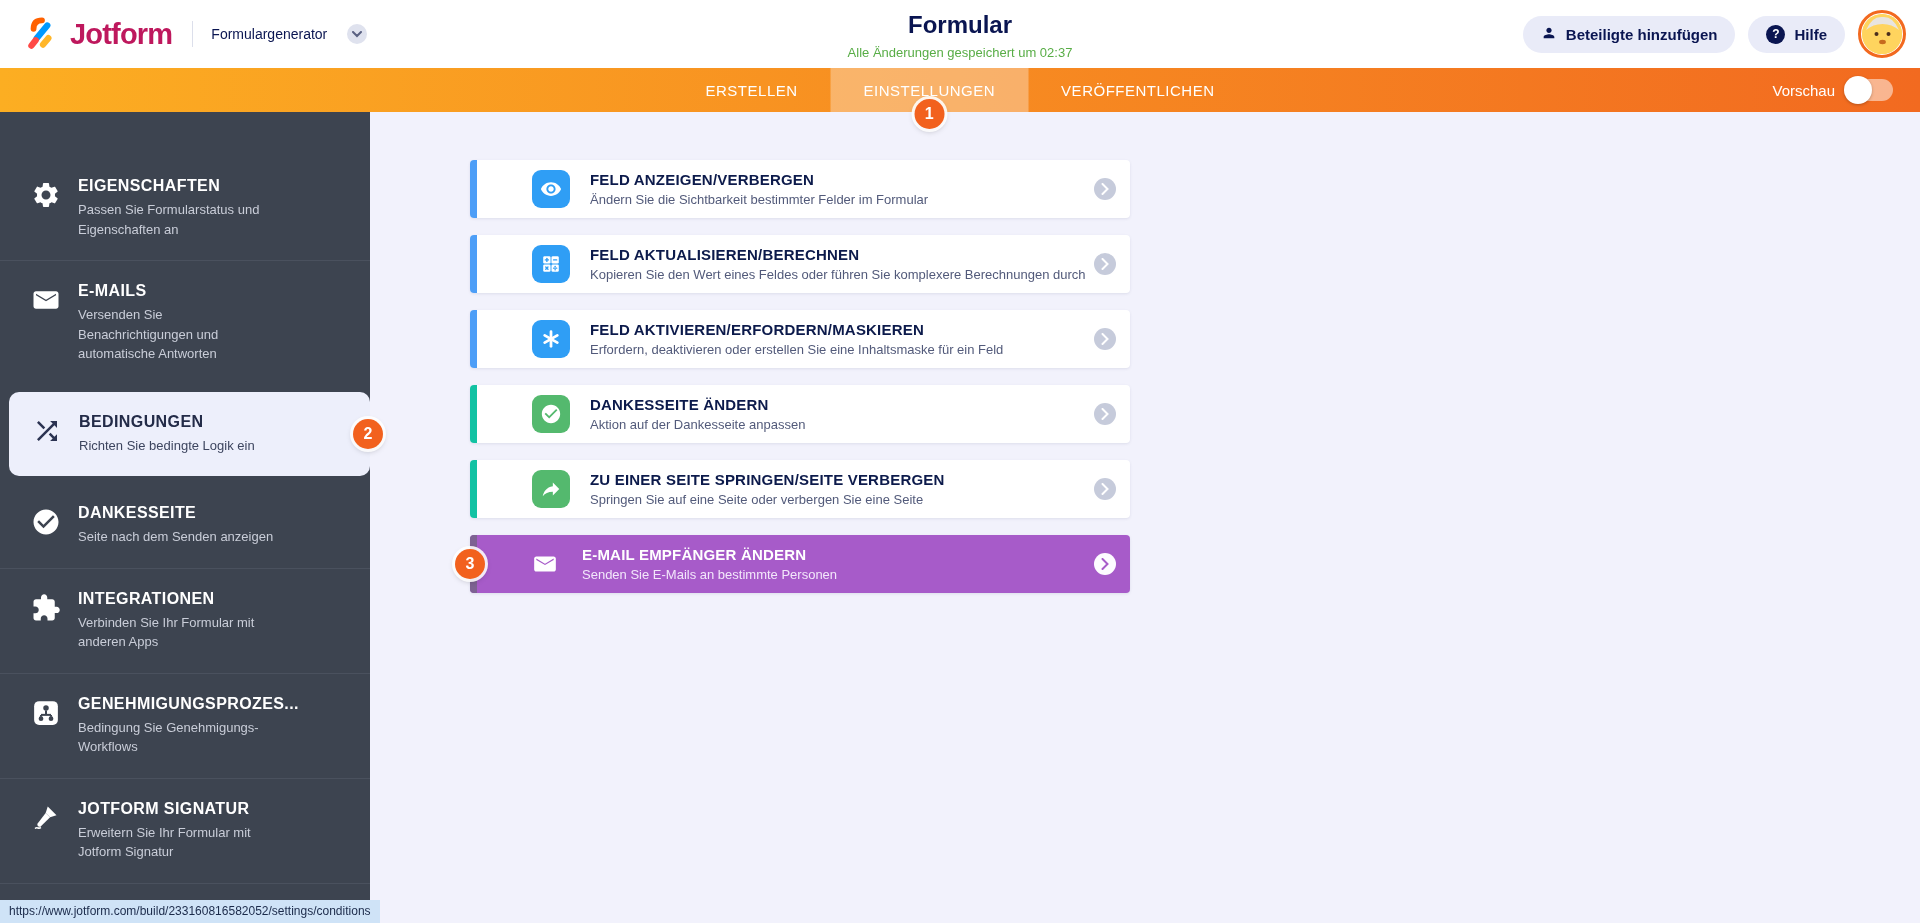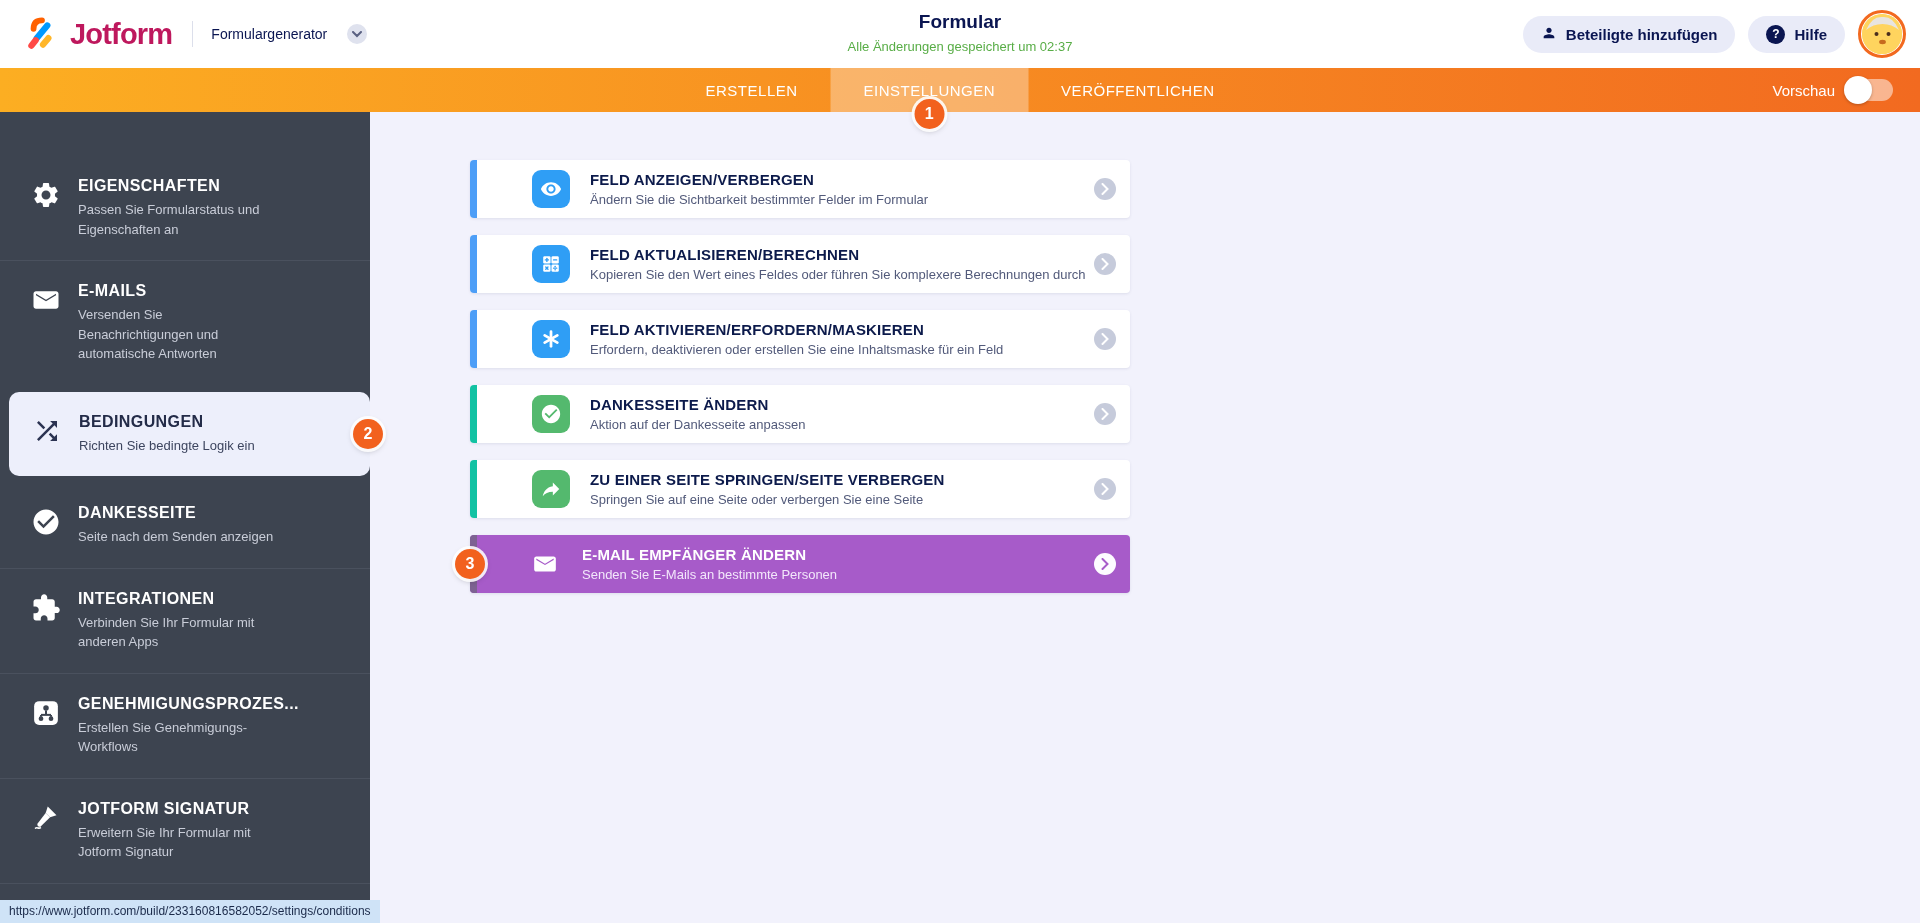--- a/index.html
+++ b/index.html
@@ -9,21 +9,21 @@
 
   
   .topbar { height:68px; background:#fff; display:flex; align-items:center; position:relative; z-index:20; }
   .brand { display:flex; align-items:center; padding-left:22px; }
   .logo { width:40px; height:40px; display:flex; align-items:center; justify-content:center; }
   .brand-name { font-size:29px; font-weight:bold; color:#be185d; letter-spacing:-0.8px; margin-left:8px; }
   .v-divider { width:1px; height:26px; background:#dcdfeb; margin:0 18px 0 20px; }
   .generator { display:flex; align-items:center; gap:20px; font-size:14px; color:#0a1551; cursor:pointer; }
   .chev-circle { width:20px; height:20px; border-radius:50%; background:#dfe2ee; display:flex; align-items:center; justify-content:center; }
   .title-wrap { position:absolute; left:50%; top:11px; transform:translateX(-50%); text-align:center; }
-  .form-title { font-size:19px; font-weight:700; color:#0a1551; }
+  .form-title { font-size:24px; font-weight:700; color:#0a1551; }
   .save-status { font-size:13px; color:#58ad46; margin-top:6px; }
   .top-actions { margin-left:auto; display:flex; align-items:center; gap:13px; padding-right:14px; }
   .pill { height:37px; border-radius:19px; background:#e9ebf8; display:flex; align-items:center; gap:9px; padding:0 18px; font-size:15px; font-weight:600; color:#0a1551; cursor:pointer; }
   .q-circle { width:19px; height:19px; border-radius:50%; background:#0a1551; color:#fff; font-size:12px; font-weight:700; display:flex; align-items:center; justify-content:center; }
   .avatar { width:48px; height:48px; border-radius:50%; border:3px solid #f2691f; background:#fff; padding:1px; cursor:pointer; }
   .avatar-inner { width:100%; height:100%; border-radius:50%; overflow:hidden; background:#ffd45e; }
 
   
   .navbar { height:44px; background:linear-gradient(90deg,#fcae22,#f26a20); position:relative; display:flex; align-items:center; z-index:15; }
   .tabs { position:absolute; left:50%; transform:translateX(-50%); display:flex; height:44px; }
@@ -241,21 +241,21 @@
               <line x1="8" y1="13.5" x2="16" y2="13.5" stroke-width="1.6"></line>
               <line x1="8" y1="13.5" x2="8" y2="15" stroke-width="1.6"></line>
               <line x1="16" y1="13.5" x2="16" y2="15" stroke-width="1.6"></line>
               <circle cx="8" cy="16.5" r="1.9" stroke="none"></circle>
               <circle cx="16" cy="16.5" r="1.9" stroke="none"></circle>
             </g>
           </svg>
         </span>
         <span>
           <span class="side-title" style="display:block">GENEHMIGUNGSPROZES...</span>
-          <span class="side-sub" style="display:block">Erstellen Sie Genehmigungs-Workflows</span>
+          <span class="side-sub" style="display:block">Bedingung Sie Genehmigungs-Workflows</span>
         </span>
       </div>
 
       <div class="side-item bordered">
         <span class="side-icon">
           <svg width="28" height="28" viewBox="0 0 24 24">
             <path d="M13.5 3l7.5 7.5-5.5 1.8-3.8-3.8L13.5 3z" fill="#fff"></path>
             <path d="M11.7 8.5l3.8 3.8-8.5 8.2-2-.5-.5-2 7.2-9.5z" fill="#fff"></path>
             <path d="M3 21.5c1.5-1 2.5.8 4.2-.2" fill="none" stroke="#fff" stroke-width="1.4" stroke-linecap="round"></path>
           </svg>

